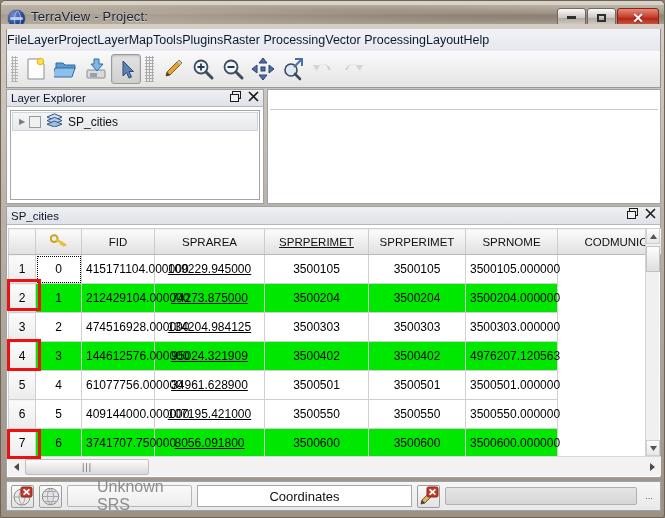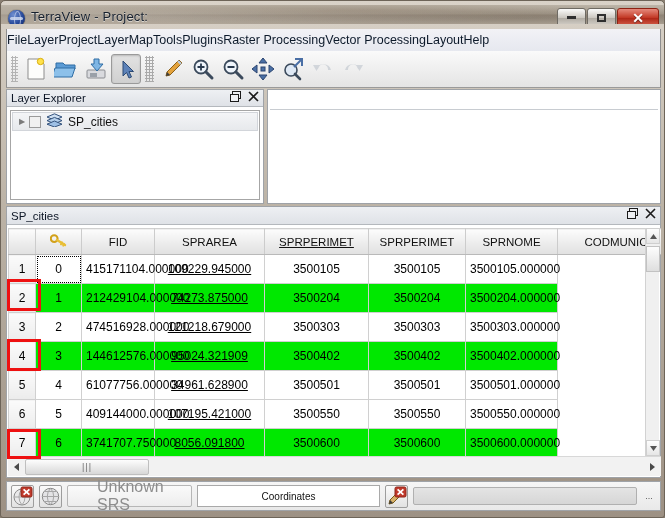--- a/index.html
+++ b/index.html
@@ -223,22 +223,22 @@
   .sb-iconbtn {
     width:23px; height:23px; border:1px solid #9d9d9d; border-radius:2px;
     background:linear-gradient(180deg,#fbfbfb,#e2e2e2); position:relative;
   }
   #srs-box {
     width:125px; height:22px; border:1px solid #b6b6b6; border-radius:2px;
     background:linear-gradient(180deg,#fafafa,#ededed);
     font-size:16px; color:#8d8d8d; display:flex; align-items:center; justify-content:center;padding-left:29px;
   }
   #coords-box {
-    width:183px; height:22px; border:1px solid #a9a9a9; background:#fff;
-    font-size:10px; color:#111; display:flex; align-items:center; justify-content:center;
+    width:215px; height:22px; border:1px solid #a9a9a9; background:#fff;
+    font-size:13px; color:#111; display:flex; align-items:center; justify-content:center;
   }
   #progress-box {
     flex:1; height:18px; border:1px solid #b0b0b0; border-radius:2px;
     background:linear-gradient(180deg,#e4e4e4,#d6d6d6);
   }
   #sb-right-dots { width:14px; height:20px; font-size:9px; color:#555;
                    display:flex; align-items:center; justify-content:center; }
 </style>
 </head>
 <body>
@@ -453,33 +453,33 @@
               <td class="col-sprarea">212429104.000000</td>
               <td class="col-sprperim">74273.875000</td>
               <td class="col-sprrot">3500204</td>
               <td class="col-sprnome">3500204</td>
               <td class="col-codmunic">3500204.000000</td>
             </tr>
             <tr class="normal">
               <td class="rowhdr">3</td>
               <td class="col-fid">2</td>
               <td class="col-sprarea">474516928.000000</td>
-              <td class="col-sprperim">121218.679000</td>
+              <td class="col-sprperim">134204.984125</td>
               <td class="col-sprrot">3500303</td>
               <td class="col-sprnome">3500303</td>
               <td class="col-codmunic">3500303.000000</td>
             </tr>
             <tr class="selected">
               <td class="rowhdr">4</td>
               <td class="col-fid">3</td>
               <td class="col-sprarea">144612576.000000</td>
               <td class="col-sprperim">95024.321909</td>
               <td class="col-sprrot">3500402</td>
               <td class="col-sprnome">3500402</td>
-              <td class="col-codmunic">3500402.000000</td>
+              <td class="col-codmunic">4976207.120563</td>
             </tr>
             <tr class="normal">
               <td class="rowhdr">5</td>
               <td class="col-fid">4</td>
               <td class="col-sprarea">61077756.000000</td>
               <td class="col-sprperim">34961.628900</td>
               <td class="col-sprrot">3500501</td>
               <td class="col-sprnome">3500501</td>
               <td class="col-codmunic">3500501.000000</td>
             </tr>

